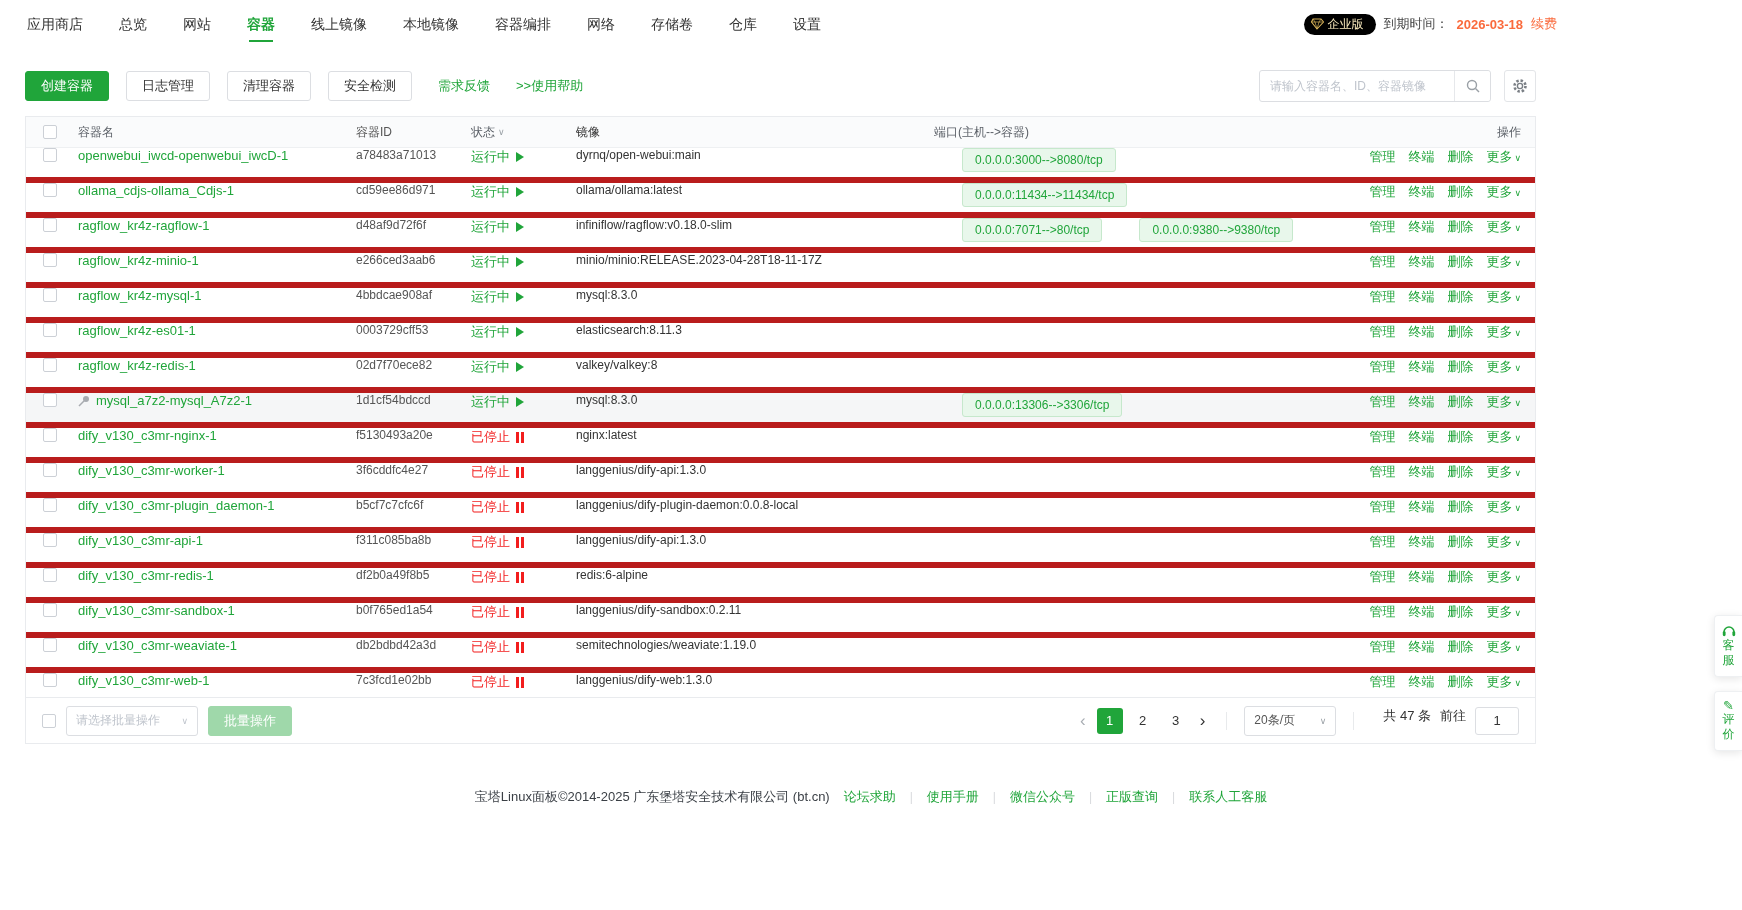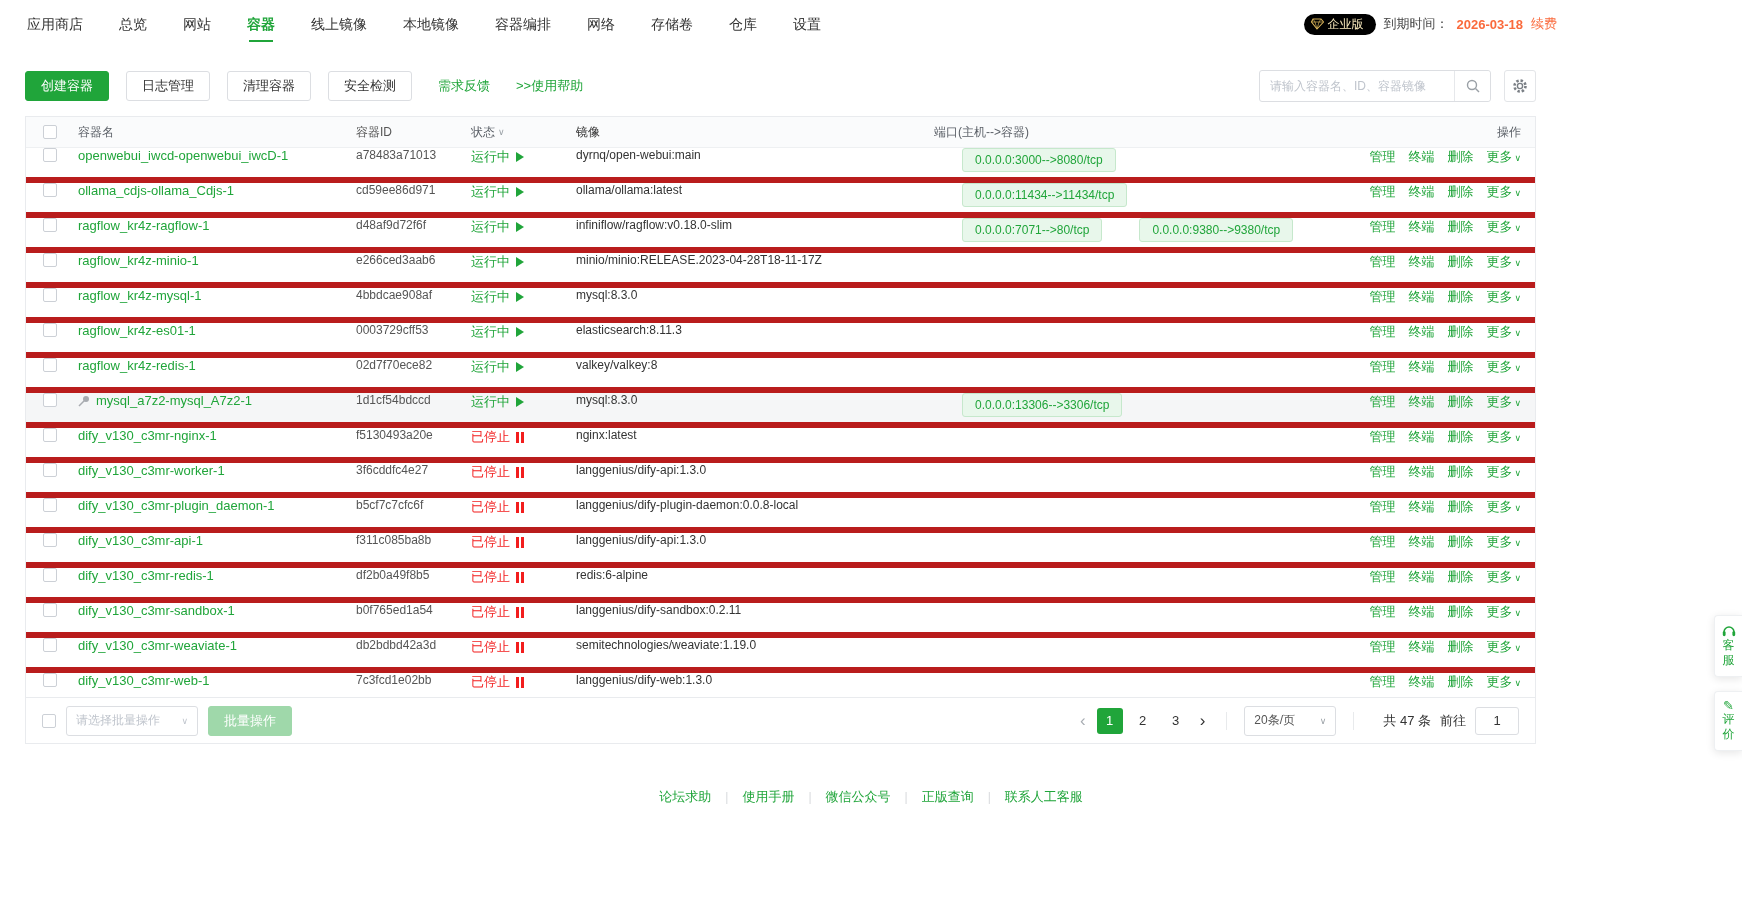--- a/index.html
+++ b/index.html
@@ -79,21 +79,21 @@
   .batch-select { width:132px; color:#bfc4cc; }
   .btn-batch { background:#9fd8aa; border:1px solid #9fd8aa; color:#fff; }
   .pager { margin-left:auto; display:flex; align-items:center; gap:7px; }
   .page-arrow { color:#a8adb3; font-size:17px; cursor:pointer; padding:0 4px; line-height:1; }
   .page-arrow.next { color:#333; }
   .page-btn { min-width:26px; height:26px; display:inline-flex; align-items:center; justify-content:center;
     border-radius:3px; font-size:13px; cursor:pointer; color:#333; }
   .page-btn.active { background:var(--accent,#20a53a); color:#fff; }
   .vdiv { width:1px; height:18px; background:#e8eaec; margin:0 10px; }
   .size-select { width:92px; color:#555; }
-  .total-group { display:flex; align-items:center; gap:9px; font-size:13px; color:#333; margin-left:12px; }
+  .total-group { display:flex; align-items:flex-start; gap:9px; font-size:13px; color:#333; margin-left:12px; }
   .goto-input { width:44px; height:28px; border:1px solid #dcdee2; border-radius:3px; text-align:center;
     font-size:13px; color:#333; outline:none; font-family:"Liberation Sans","DejaVu Sans",sans-serif; }
 
   
   .footer { margin-top:44px; text-align:center; font-size:13px; color:#3a3f45; }
   .footer-inner { display:inline-flex; align-items:center; gap:14px; }
   .footer-link { color:var(--accent,#20a53a); cursor:pointer; text-decoration:none; position:relative; }
   .footer-link + .footer-link::before { content:"|"; color:#d8dadd; margin-right:14px; font-size:12px; }
 
   
@@ -666,20 +666,21 @@
           <span>前往</span>
           <input class="goto-input" type="text" value="1" style="">
         </div>
       </div>
     </div>
   </div>
 </div>
 
 <footer class="footer">
   <div class="footer-inner">
+    <span>宝塔Linux面板©2014-2025 广东堡塔安全技术有限公司 (bt.cn)</span>
     <a class="footer-link">论坛求助</a>
     <a class="footer-link">使用手册</a>
     <a class="footer-link">微信公众号</a>
     <a class="footer-link">正版查询</a>
     <a class="footer-link">联系人工客服</a>
   </div>
 </footer>
 
 <div class="float-stack">
   <div class="float-tab">

